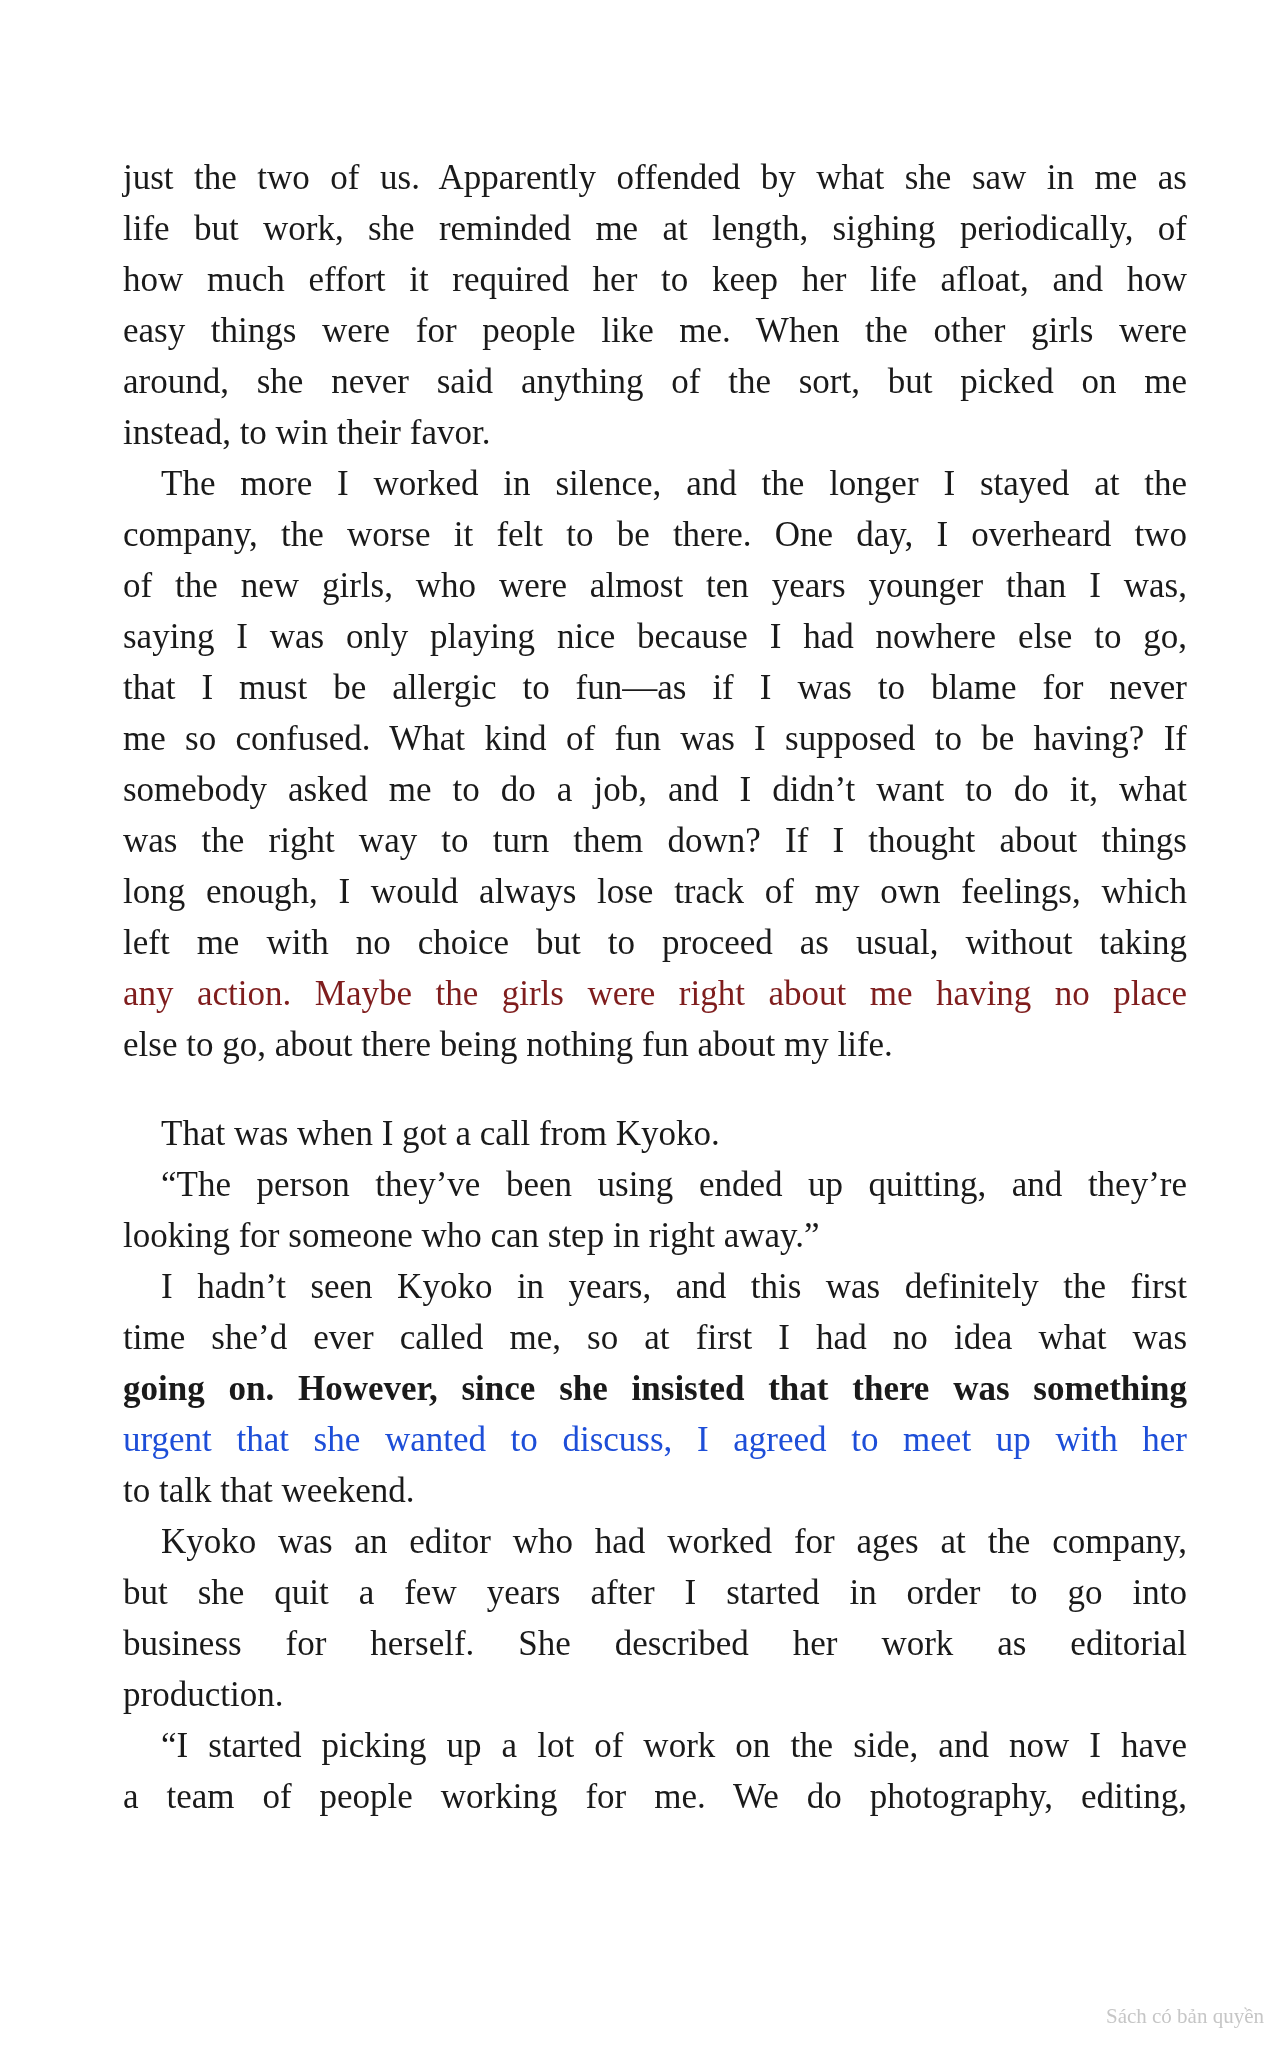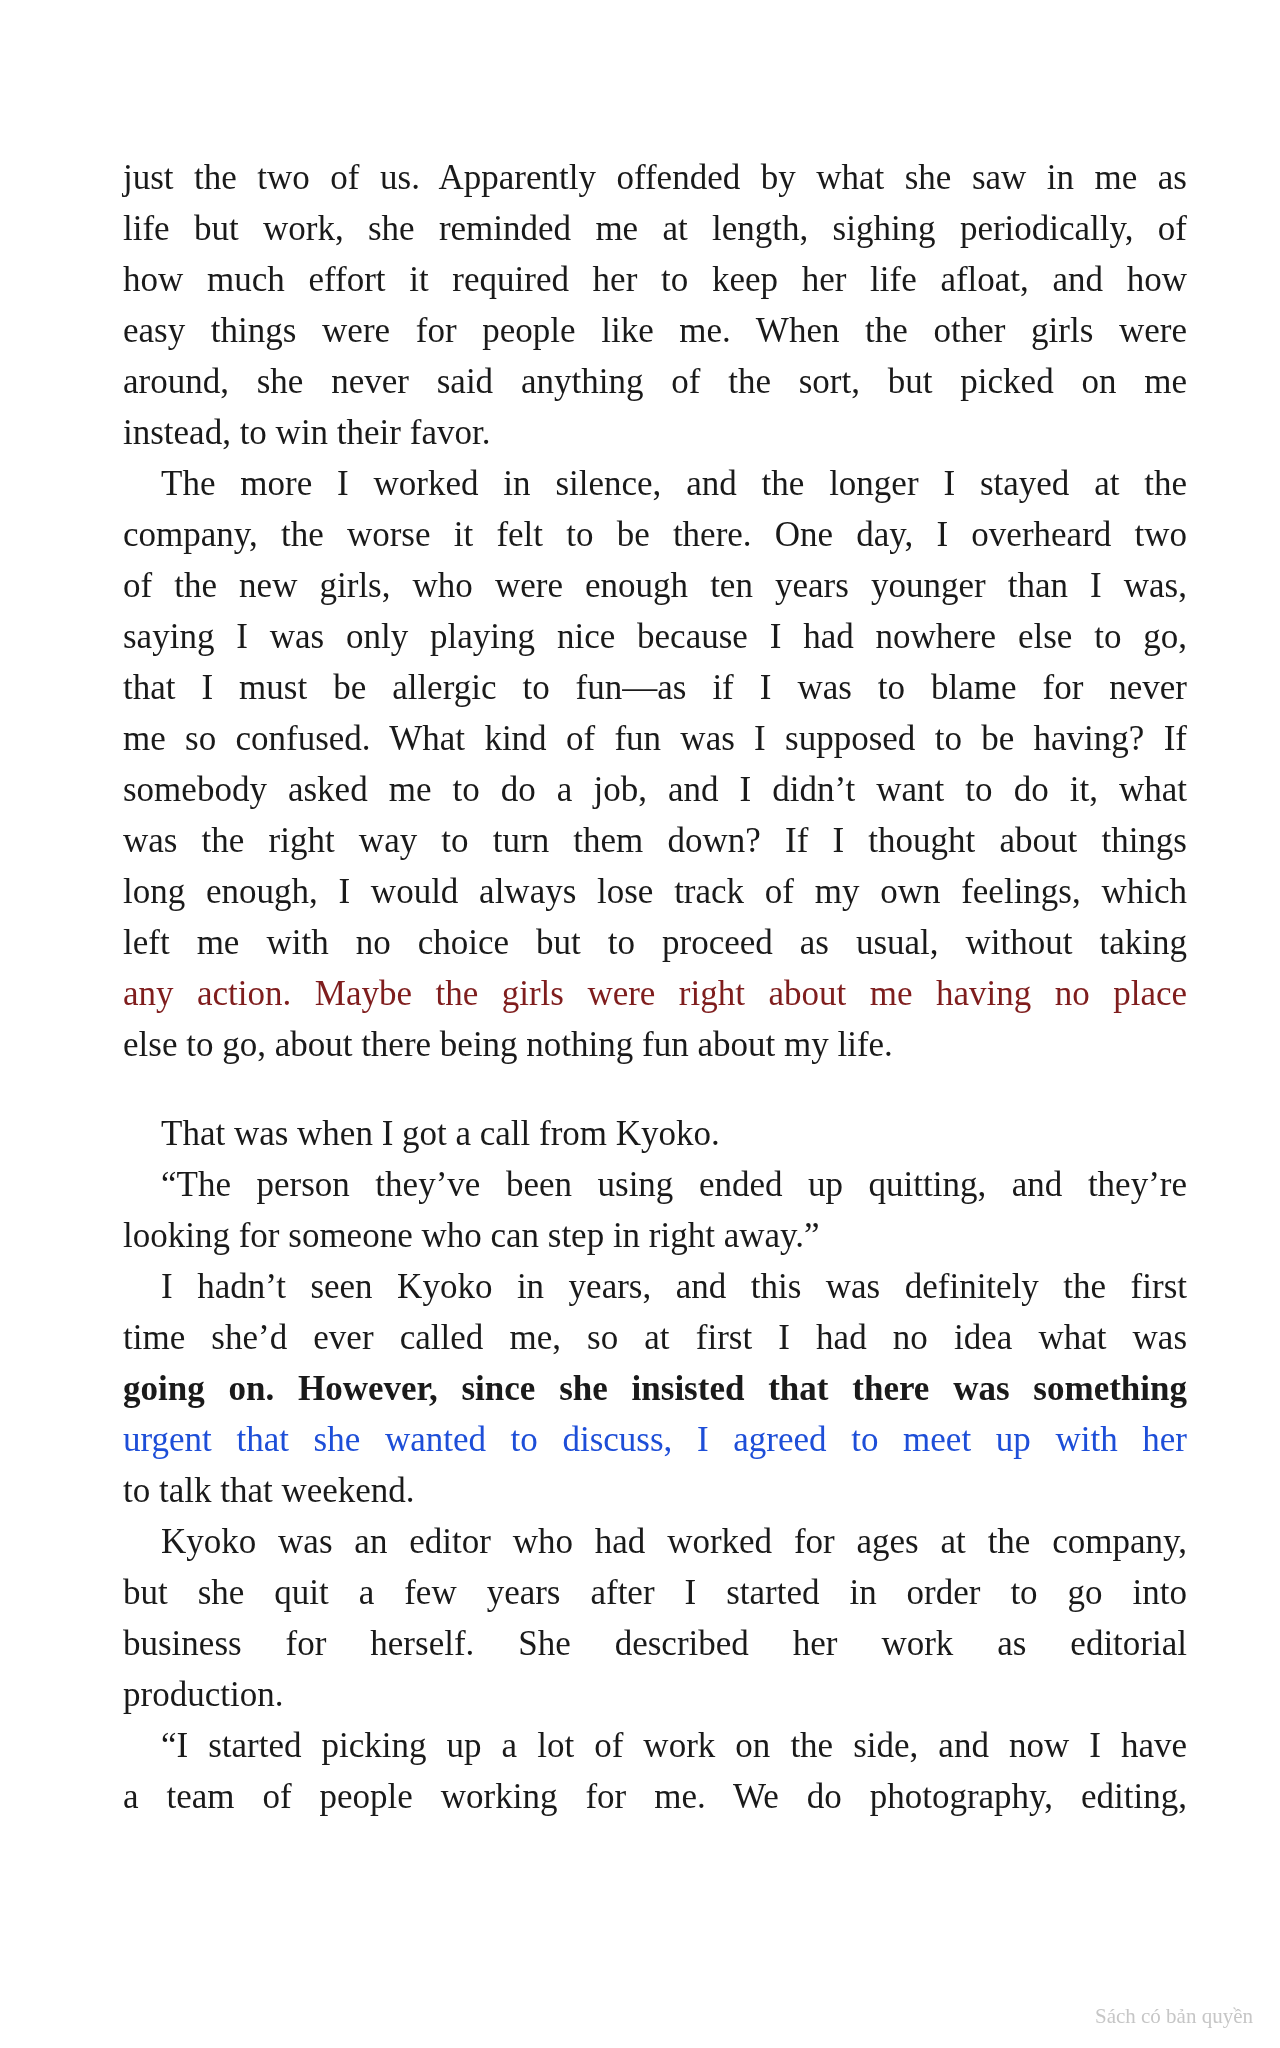--- a/index.html
+++ b/index.html
@@ -41,21 +41,21 @@
     letter-spacing: 0px;
   }
   .line.indent {
     text-indent: 38px;
   }
   .line.endpara {
     text-align-last: left;
   }
   .watermark {
     position: absolute;
-    right: 27px;
+    right: 16px;
     bottom: 20px;
     font-size: 21px;
     line-height: 24px;
     color: #c6c6c6;
     font-family: "Liberation Serif", "DejaVu Serif", serif;
   }
 </style>
 </head>
 <body style="background: rgb(255, 255, 255);">
 
@@ -65,21 +65,21 @@
         <div class="line" style="color: rgb(26, 26, 26);">just the two of us. Apparently offended by what she saw in me as</div>
         <div class="line" style="color: rgb(26, 26, 26);">life but work, she reminded me at length, sighing periodically, of</div>
         <div class="line" style="color: rgb(26, 26, 26);">how much effort it required her to keep her life afloat, and how</div>
         <div class="line" style="color: rgb(26, 26, 26);">easy things were for people like me. When the other girls were</div>
         <div class="line" style="color: rgb(26, 26, 26);">around, she never said anything of the sort, but picked on me</div>
         <div class="line endpara" style="color: rgb(26, 26, 26);">instead, to win their favor.</div>
       </div>
       <div class="paragraph">
         <div class="line indent" style="color: rgb(26, 26, 26);">The more I worked in silence, and the longer I stayed at the</div>
         <div class="line" style="color: rgb(26, 26, 26);">company, the worse it felt to be there. One day, I overheard two</div>
-        <div class="line" style="color: rgb(26, 26, 26);">of the new girls, who were enough ten years younger than I was,</div>
+        <div class="line" style="color: rgb(26, 26, 26);">of the new girls, who were almost ten years younger than I was,</div>
         <div class="line" style="color: rgb(26, 26, 26);">saying I was only playing nice because I had nowhere else to go,</div>
         <div class="line" style="color: rgb(26, 26, 26);">that I must be allergic to fun—as if I was to blame for never</div>
         <div class="line" style="color: rgb(26, 26, 26);">me so confused. What kind of fun was I supposed to be having? If</div>
         <div class="line" style="color: rgb(26, 26, 26);">somebody asked me to do a job, and I didn’t want to do it, what</div>
         <div class="line" style="color: rgb(26, 26, 26);">was the right way to turn them down? If I thought about things</div>
         <div class="line" style="color: rgb(26, 26, 26);">long enough, I would always lose track of my own feelings, which</div>
         <div class="line" style="color: rgb(26, 26, 26);">left me with no choice but to proceed as usual, without taking</div>
         <div class="line" style="color: #7f1d1d;">any action. Maybe the girls were right about me having no place</div>
         <div class="line endpara" style="color: rgb(26, 26, 26);">else to go, about there being nothing fun about my life.</div>
       </div>

